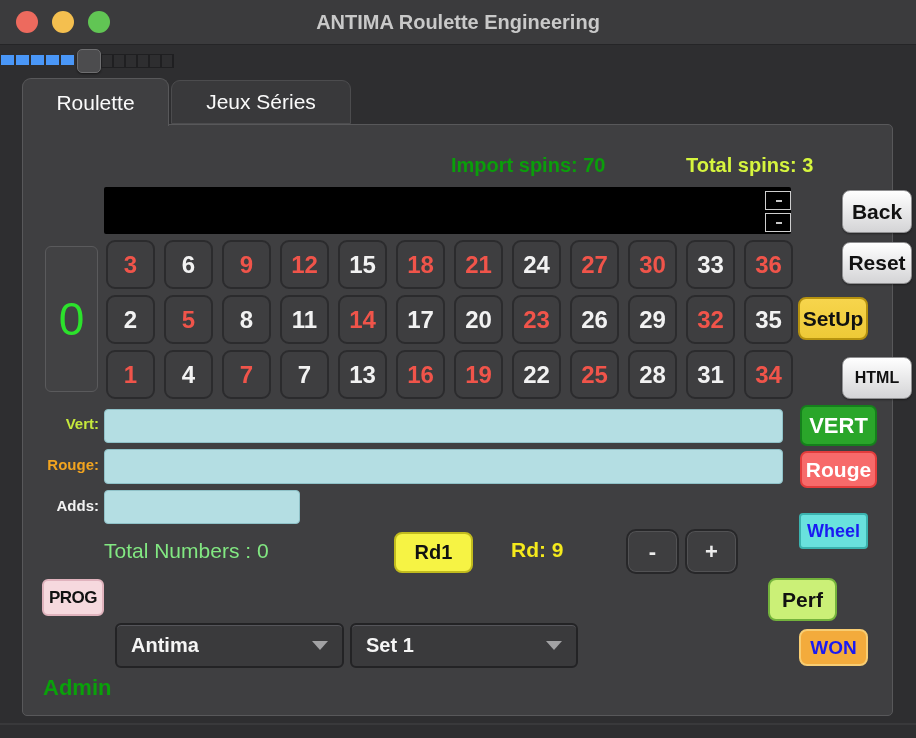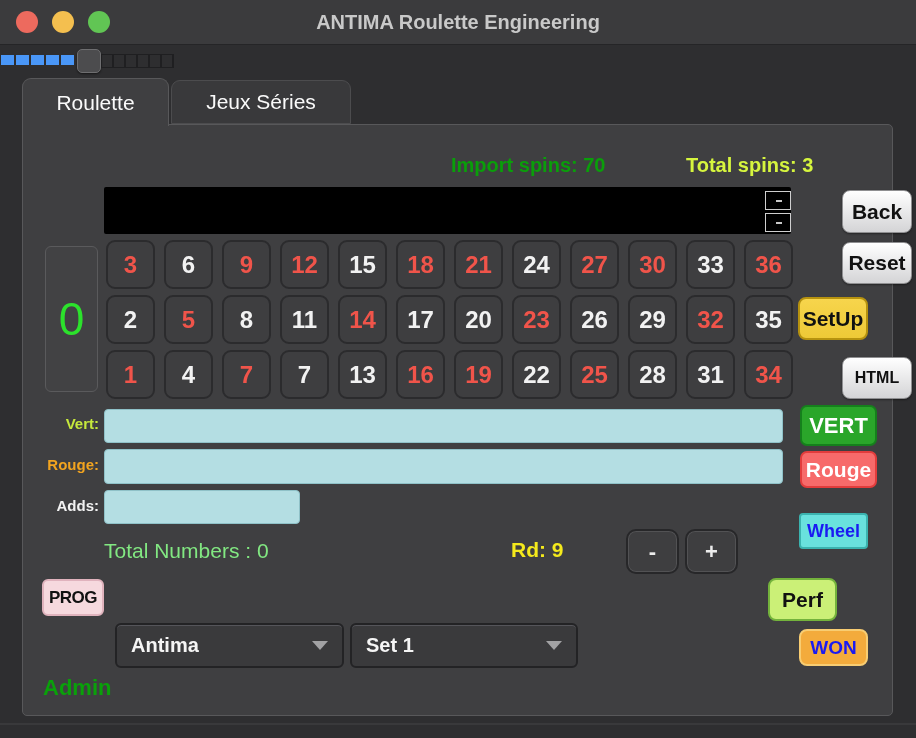--- a/index.html
+++ b/index.html
@@ -189,20 +189,21 @@
     <input class="abs field vert-input" value="" style="">
     <div class="abs fld-label rouge-label">Rouge:</div>
     <input class="abs field rouge-input" value="" style="">
     <div class="abs fld-label adds-label">Adds:</div>
     <input class="abs field adds-input" value="" style="">
 
     <div class="abs btn vert-btn">VERT</div>
     <div class="abs btn rouge-btn">Rouge</div>
 
     <div class="abs total-numbers">Total Numbers : 0</div>
+    <div class="abs btn rd1-btn">Rd1</div>
     <div class="abs rd-counter">Rd: 9</div>
     <div class="abs btn pm-btn minus-btn">-</div>
     <div class="abs btn pm-btn plus-btn">+</div>
 
     <div class="abs btn wheel-btn">Wheel</div>
     <div class="abs btn perf-btn">Perf</div>
     <div class="abs btn won-btn">WON</div>
 
     <div class="abs btn prog-btn">PROG</div>
 

